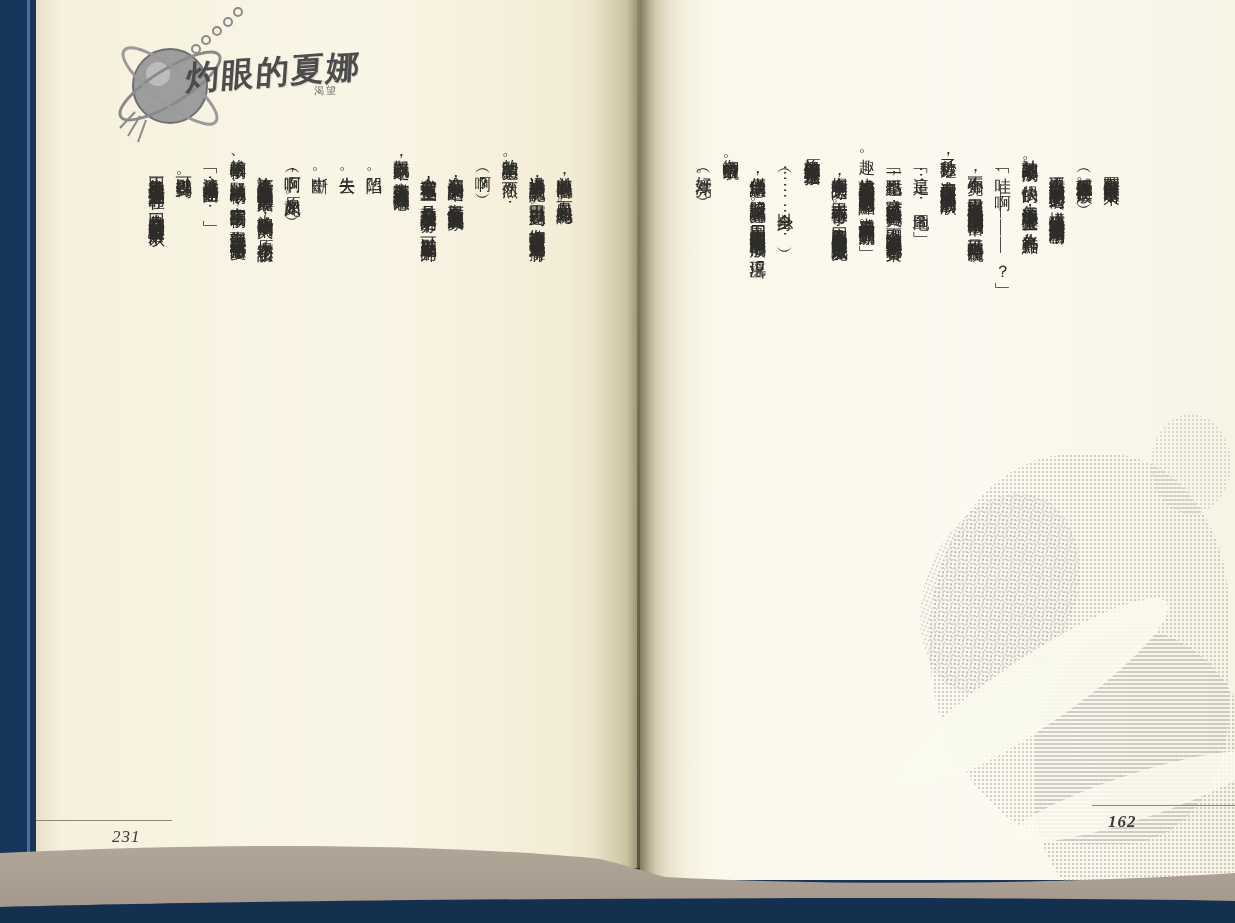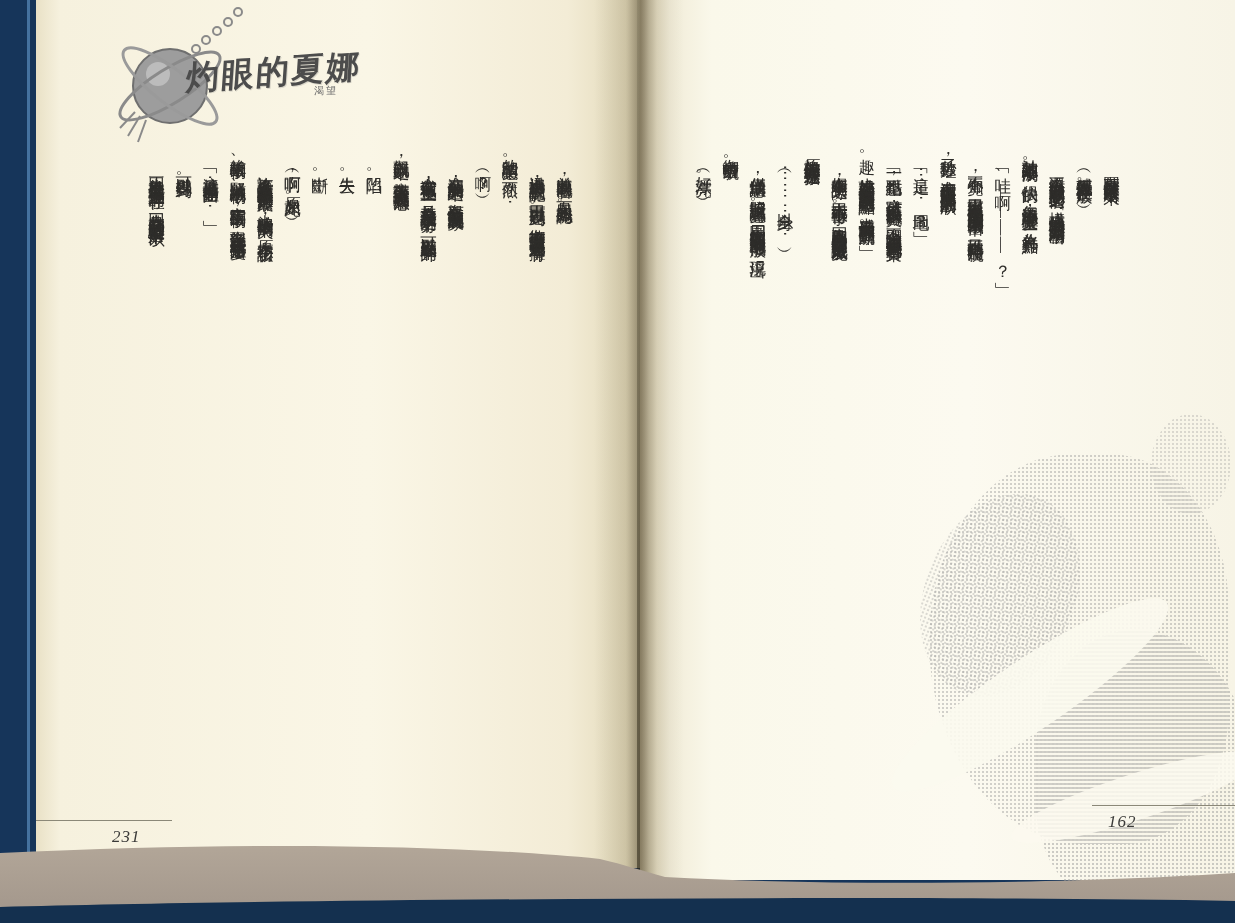--- a/index.html
+++ b/index.html
@@ -64,21 +64,21 @@
   }
 
   
   .page-rule{position:absolute;height:1px;background:#8b8878;z-index:5;}
   .rule-left{left:0;top:820px;width:136px;}
   .rule-right{left:452px;top:805px;width:143px;}
   .page-number{
     position:absolute;z-index:5;font-style:italic;font-size:17px;color:#3a3a38;letter-spacing:1px;
   }
   .pn-left{left:76px;top:827px;}
-  .pn-right{left:468px;top:812px;}
+  .pn-right{left:468px;top:812px;font-weight:bold;}
 
   
   .watermark{position:absolute;right:0;bottom:0;width:340px;height:470px;z-index:1;pointer-events:none;}
   .dots{
     position:absolute;
     background-image:radial-gradient(circle,rgba(148,148,148,.75) 1px,rgba(0,0,0,0) 1.4px);
     background-size:4px 4px;
   }
   .blob1{right:6px;bottom:36px;width:300px;height:390px;border-radius:48% 40% 35% 52%;opacity:.55;}
   .blob2{right:160px;bottom:180px;width:150px;height:210px;border-radius:50%;transform:rotate(22deg);opacity:.45;}

